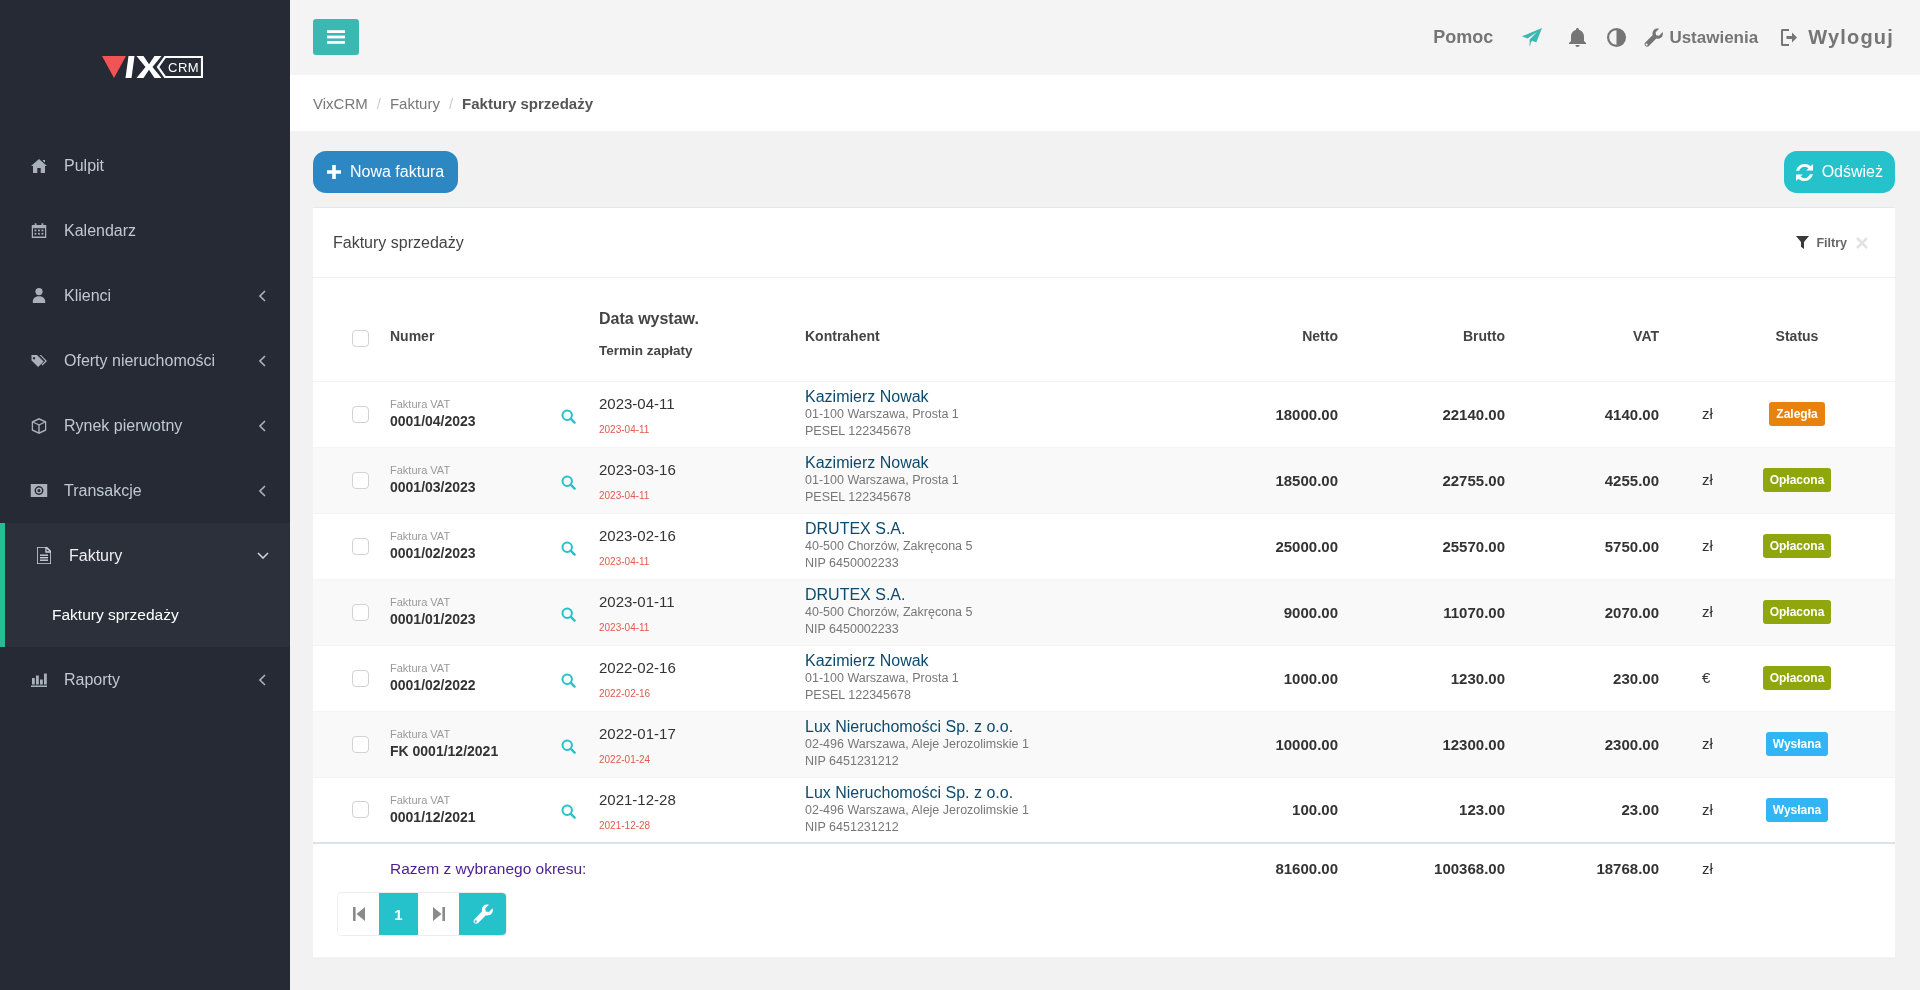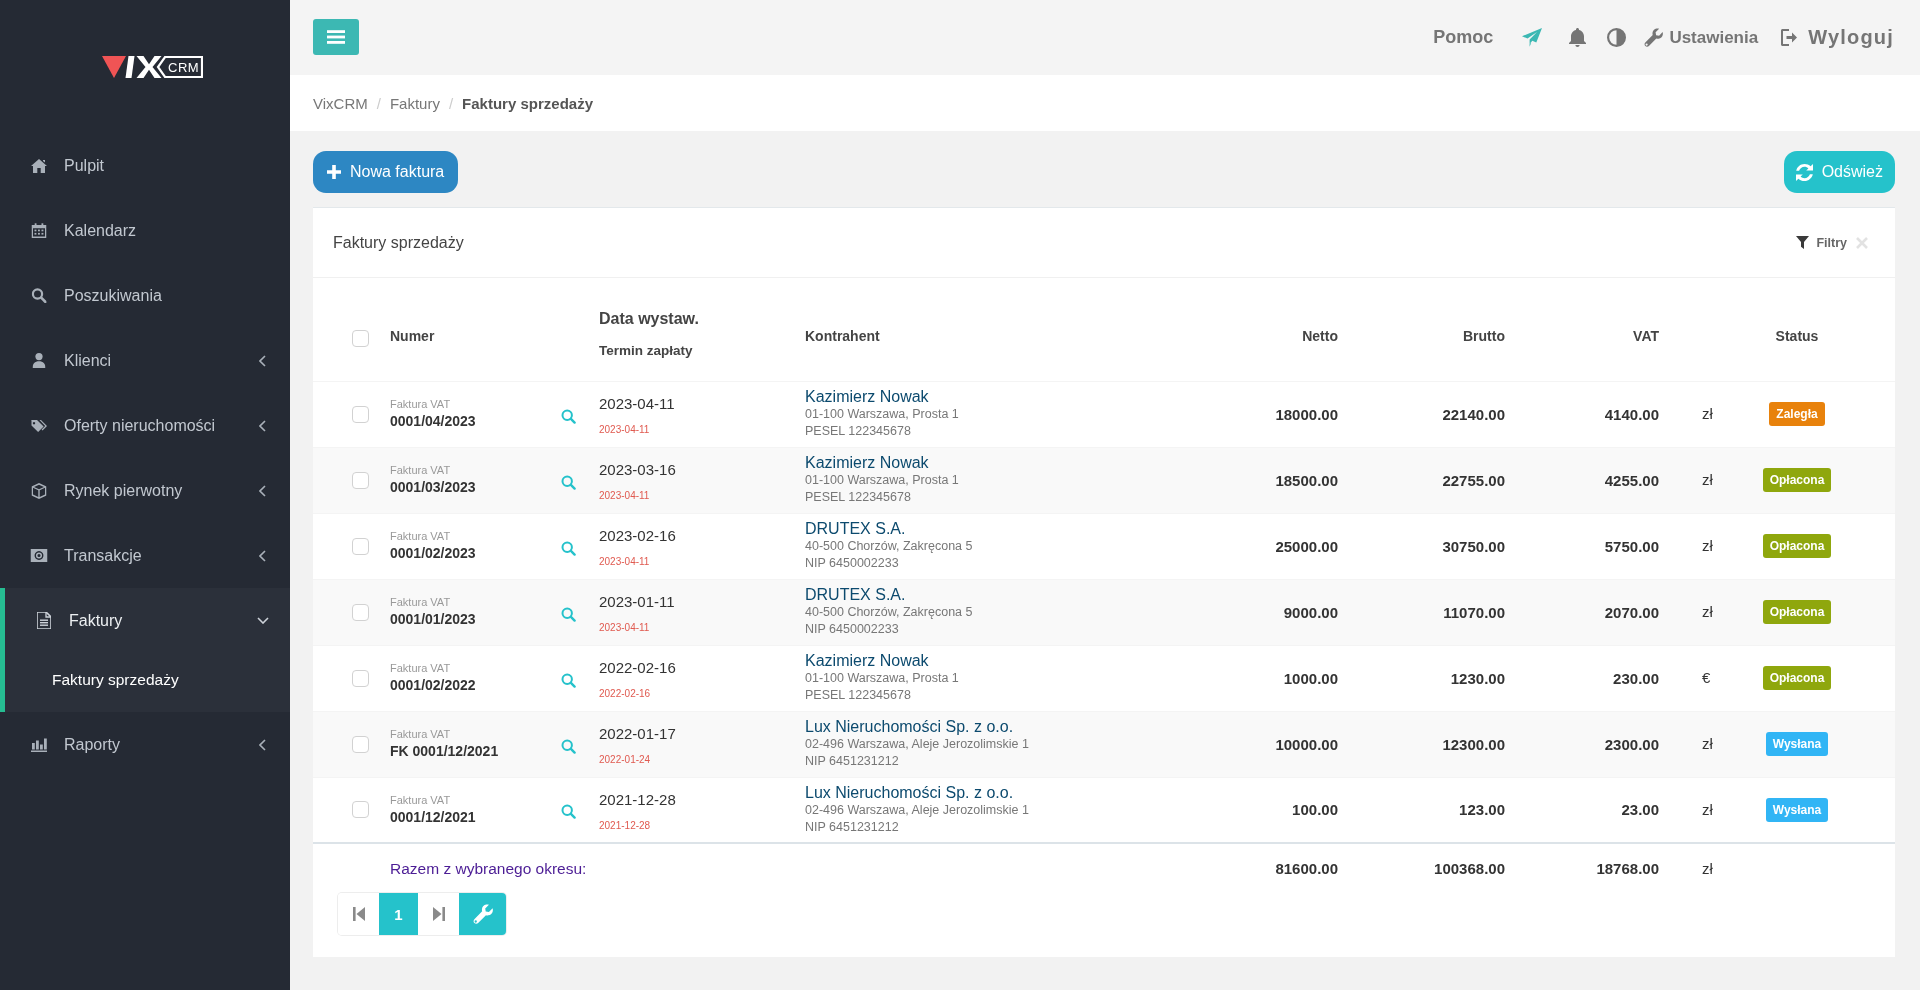--- a/index.html
+++ b/index.html
@@ -119,29 +119,20 @@
               <rect x="3" y="6.6" width="1.9" height="1.7"></rect>
               <rect x="6.5" y="6.6" width="1.9" height="1.7"></rect>
               <rect x="10" y="6.6" width="1.9" height="1.7"></rect>
               <rect x="3" y="9.9" width="1.9" height="1.7"></rect>
               <rect x="6.5" y="9.9" width="1.9" height="1.7"></rect>
               <rect x="10" y="9.9" width="1.9" height="1.7"></rect>
             </g>
           </svg>
         </span>
         <span class="lbl">Kalendarz</span>
-      </li>
-    <li>
-        <span class="mi">
-          <svg width="15" height="15" viewBox="0 0 15 15">
-            <circle cx="6" cy="6" r="4.6" fill="none" stroke="#a9b0b9" stroke-width="2.2"></circle>
-            <line x1="9.7" y1="9.7" x2="14" y2="14" stroke="#a9b0b9" stroke-width="2.6" stroke-linecap="round"></line>
-          </svg>
-        </span>
-        <span class="lbl">Poszukiwania</span>
       </li>
     <li>
         <span class="mi">
           <svg width="13" height="15" viewBox="0 0 13 15" fill="#a9b0b9">
             <circle cx="6.5" cy="3.6" r="3.6"></circle>
             <path d="M0 15 C0 10.4 2.4 8.2 6.5 8.2 C10.6 8.2 13 10.4 13 15 Z"></path>
           </svg>
         </span>
         <span class="lbl">Klienci</span>
         <span class="chev">
@@ -409,21 +400,21 @@
             <td class="pl11">
                 <div class="date-main">2023-02-16</div>
                 <div class="date-red">2023-04-11</div>
               </td>
             <td class="pl7">
                 <div class="kname">DRUTEX S.A.</div>
                 <div class="kaddr">40-500 Chorzów, Zakręcona 5</div>
                 <div class="kaddr">NIP 6450002233</div>
               </td>
             <td class="num-r c6">25000.00</td>
-            <td class="num-r">30750.00</td>
+            <td class="num-r">25570.00</td>
             <td class="num-r">5750.00</td>
             <td><span class="zl">zł</span></td>
             <td style="text-align:center"><span class="badge b-green">Opłacona</span></td>
             <td></td>
           </tr>
           <tr>
             <td>
                 <div class="cbx"></div>
               </td>
             <td class="pl7">

